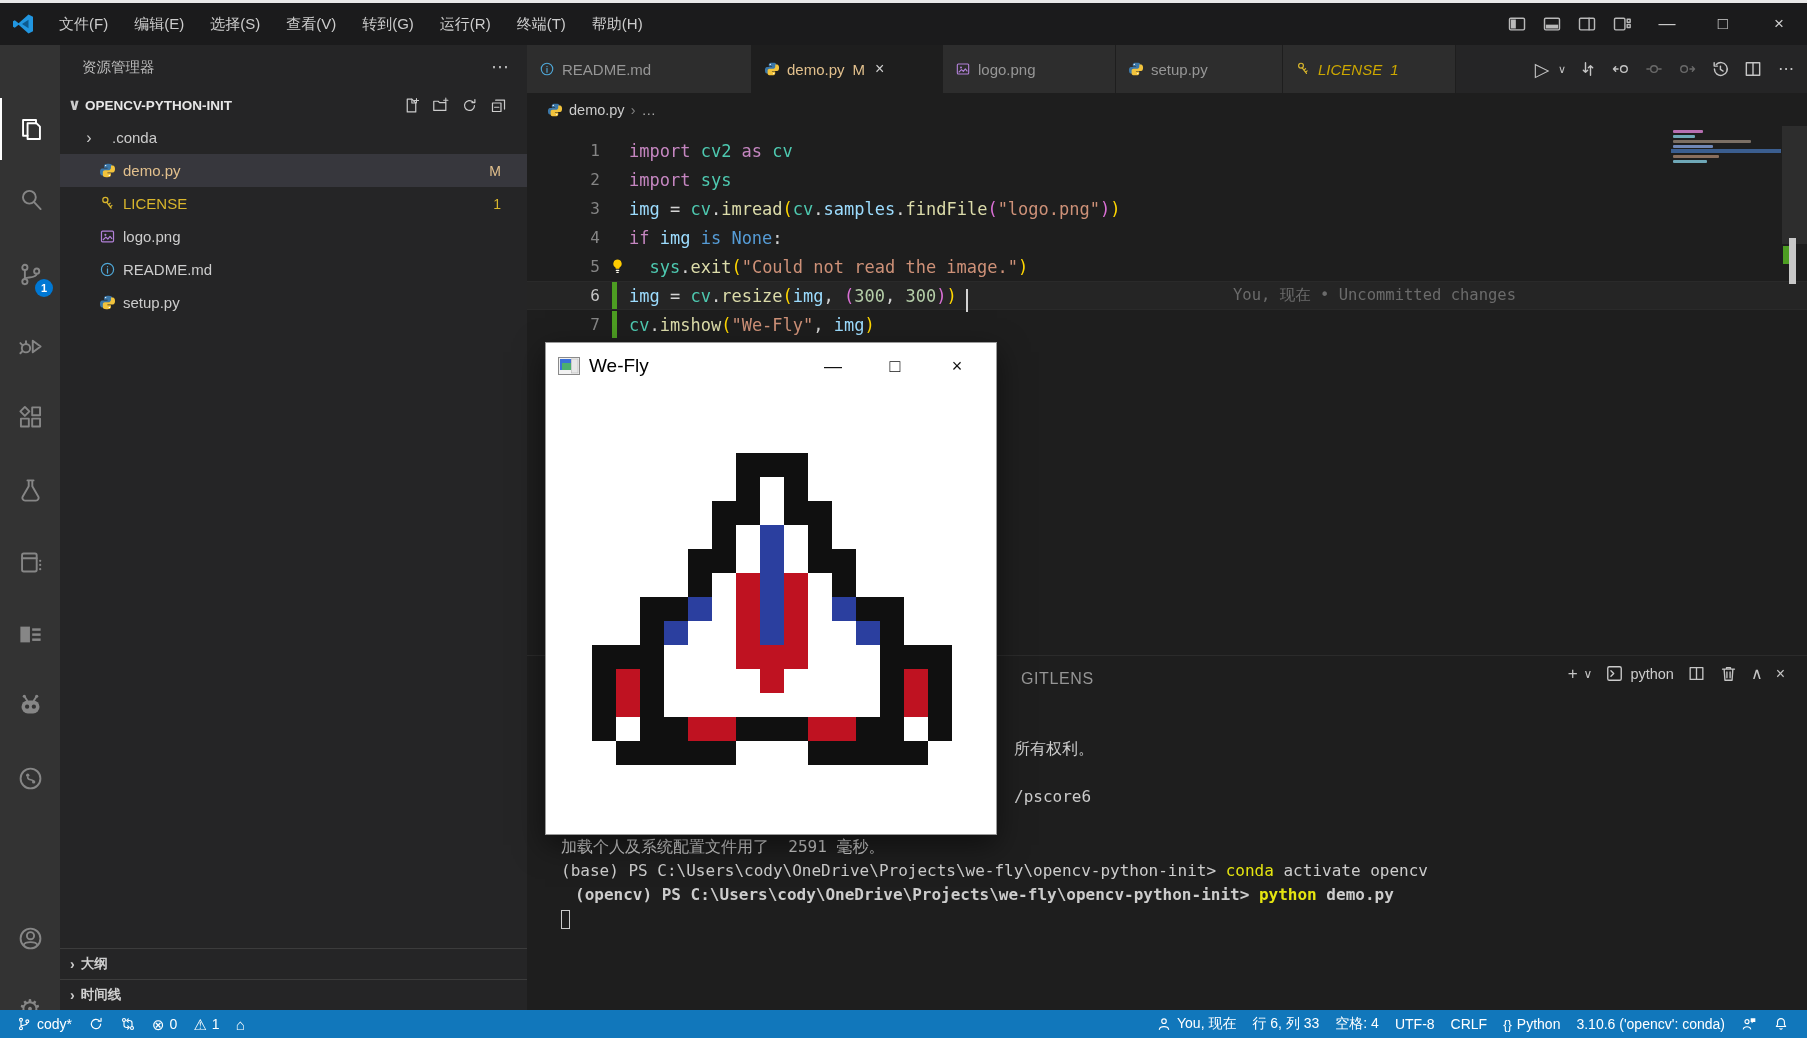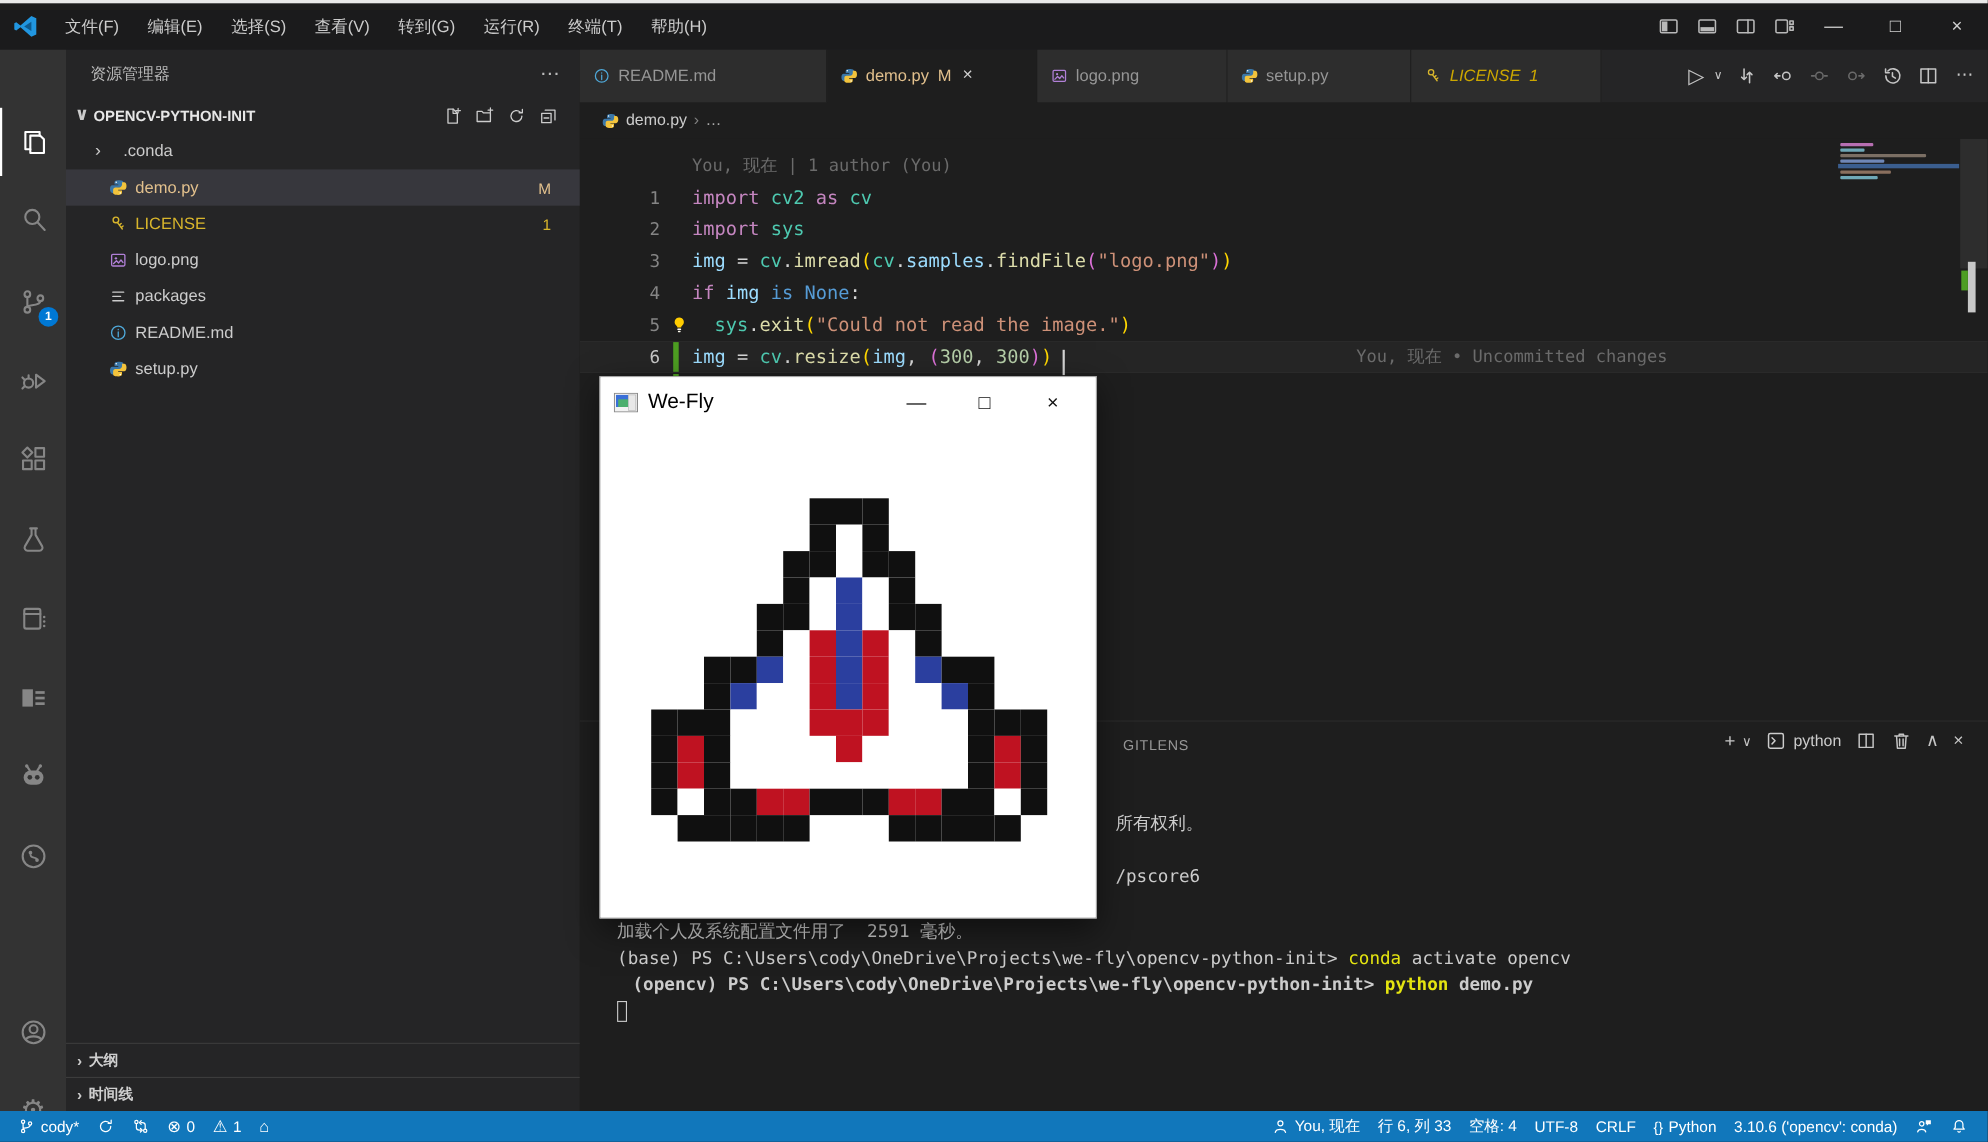--- a/index.html
+++ b/index.html
@@ -108,21 +108,21 @@
   .mm-line { position:absolute; height:3px; border-radius:1px; }
   #mm-current { position:absolute; left:0; width:110px; height:4px; background:rgba(83,148,236,0.55); }
   #scrollstrip { position:absolute; left:1255px; top:0; width:25px; height:529px; }
   #scroll-shade { position:absolute; left:0; top:0; width:25px; height:118px; background:rgba(255,255,255,0.07); }
   #scroll-thumb { position:absolute; left:7px; top:112px; width:7px; height:46px; background:#c8c8c8; }
   #scroll-diff { position:absolute; left:1px; top:120px; width:6px; height:18px; background:#4d9e22; }
 
   
   #panel { position:absolute; left:527px; top:655px; width:1280px; height:355px; background:#1e1e1e;
     border-top:1px solid #2b2b2b; z-index:10; }
-  #panel-tab { position:absolute; left:494px; top:14px; font-size:13px; letter-spacing:0.6px;
+  #panel-tab { position:absolute; left:494px; top:14px; font-size:16px; letter-spacing:0.6px;
     color:#969696; }
   #panel-actions { position:absolute; right:22px; top:8px; display:flex; align-items:center; gap:13px;
     color:#c5c5c5; }
   #panel-actions .ic svg { width:19px; height:19px; }
   #panel-actions .glyph { font-size:17px; }
   #term-profile { display:flex; align-items:center; gap:6px; font-size:14.5px; color:#cccccc; }
   .term-line { position:absolute; font-family:"DejaVu Sans Mono","Liberation Mono",monospace;
     font-size:16px; color:#cccccc; white-space:pre; }
   .term-line .yellow { color:#e5e510; }
   .term-cursor { display:inline-block; width:9px; height:19px; border:1px solid #cccccc; vertical-align:middle; }
@@ -394,28 +394,20 @@
         </div>
         <div class="file-row">
           <span class="ic">
             <svg viewBox="0 0 24 24" fill="none" stroke="#b180d7" stroke-width="1.7" stroke-linejoin="round">
               <rect x="3.5" y="4.5" width="17" height="15" rx="1.5"></rect>
               <circle cx="9" cy="9.7" r="1.5" fill="#b180d7" stroke="none"></circle>
               <path d="M5.5 17l4.2-4.2 2.8 2.8 3-3.8 3 3.7"></path>
             </svg>
           </span>
           <span>logo.png</span>
-        </div>
-        <div class="file-row">
-          <span class="ic">
-            <svg viewBox="0 0 24 24" fill="none" stroke="currentColor" stroke-width="1.7" stroke-linecap="round" stroke-linejoin="round">
-              <path d="M5 6.5h14M5 12h10M5 17.5h14"></path>
-            </svg>
-          </span>
-          <span>packages</span>
         </div>
         <div class="file-row">
           <span class="ic">
             <svg viewBox="0 0 24 24" fill="none" stroke="#4fa8d8" stroke-width="1.7" stroke-linecap="round">
               <circle cx="12" cy="12" r="8.6"></circle>
               <path d="M12 7.8v.3M12 11v6"></path>
             </svg>
           </span>
           <span>README.md</span>
         </div>
@@ -548,21 +540,20 @@
           <circle cx="14.6" cy="18.9" r="1" fill="#fff"></circle>
         </svg>
       </span>
     <span style="color:#cccccc">demo.py</span>
     <span class="sep">›</span>
     <span>…</span>
   </div>
 
   <div id="editor">
     <div id="code-lines" style="padding-top: 10px;">
-        <div class="blame-row">You, 现在 | 1 author (You)</div>
         <div class="code-row"><span class="ln">1</span><span class="gutter"></span><span class="code-text"><span class="tk-kw">import </span><span class="tk-mod">cv2 </span><span class="tk-kw">as </span><span class="tk-mod">cv</span></span></div>
         <div class="code-row"><span class="ln">2</span><span class="gutter"></span><span class="code-text"><span class="tk-kw">import </span><span class="tk-mod">sys</span></span></div>
         <div class="code-row"><span class="ln">3</span><span class="gutter"></span><span class="code-text"><span class="tk-var">img </span><span class="tk-pl">= </span><span class="tk-mod">cv</span><span class="tk-pl">.</span><span class="tk-fn">imread</span><span class="tk-b1">(</span><span class="tk-mod">cv</span><span class="tk-pl">.</span><span class="tk-var">samples</span><span class="tk-pl">.</span><span class="tk-fn">findFile</span><span class="tk-b2">(</span><span class="tk-str">"logo.png"</span><span class="tk-b2">)</span><span class="tk-b1">)</span></span></div>
         <div class="code-row"><span class="ln">4</span><span class="gutter"></span><span class="code-text"><span class="tk-kw">if </span><span class="tk-var">img </span><span class="tk-kw2">is </span><span class="tk-kw2">None</span><span class="tk-pl">:</span></span></div>
         <div class="code-row"><span class="ln">5</span><span class="gutter"><span class="ic bulb" style="margin-left: 8px;"><svg viewBox="0 0 24 24">
                 <path d="M12 3.2a5.3 5.3 0 0 1 3.2 9.5c-.7.6-1 1.2-1 2.1h-4.4c0-.9-.3-1.5-1-2.1A5.3 5.3 0 0 1 12 3.2z" fill="#ffcc00"></path>
                 <rect x="9.8" y="16" width="4.4" height="1.8" rx="0.7" fill="#fffcf0"></rect>
                 <rect x="10.4" y="18.6" width="3.2" height="1.6" rx="0.7" fill="#fffcf0"></rect>
               </svg></span></span><span class="code-text"><span class="tk-pl">  </span><span class="tk-mod">sys</span><span class="tk-pl">.</span><span class="tk-fn">exit</span><span class="tk-b1">(</span><span class="tk-str">"Could not read the image."</span><span class="tk-b1">)</span></span></div>
         <div class="code-row current"><span class="ln">6</span><span class="gutter"><span class="mod-bar"></span></span><span class="code-text"><span class="tk-var">img </span><span class="tk-pl">= </span><span class="tk-mod">cv</span><span class="tk-pl">.</span><span class="tk-fn">resize</span><span class="tk-b1">(</span><span class="tk-var">img</span><span class="tk-pl">, </span><span class="tk-b2">(</span><span class="tk-num">300</span><span class="tk-pl">, </span><span class="tk-num">300</span><span class="tk-b2">)</span><span class="tk-b1">)</span><span class="cursor-bar"></span></span><span class="inline-note">You, 现在 • Uncommitted changes</span></div>

